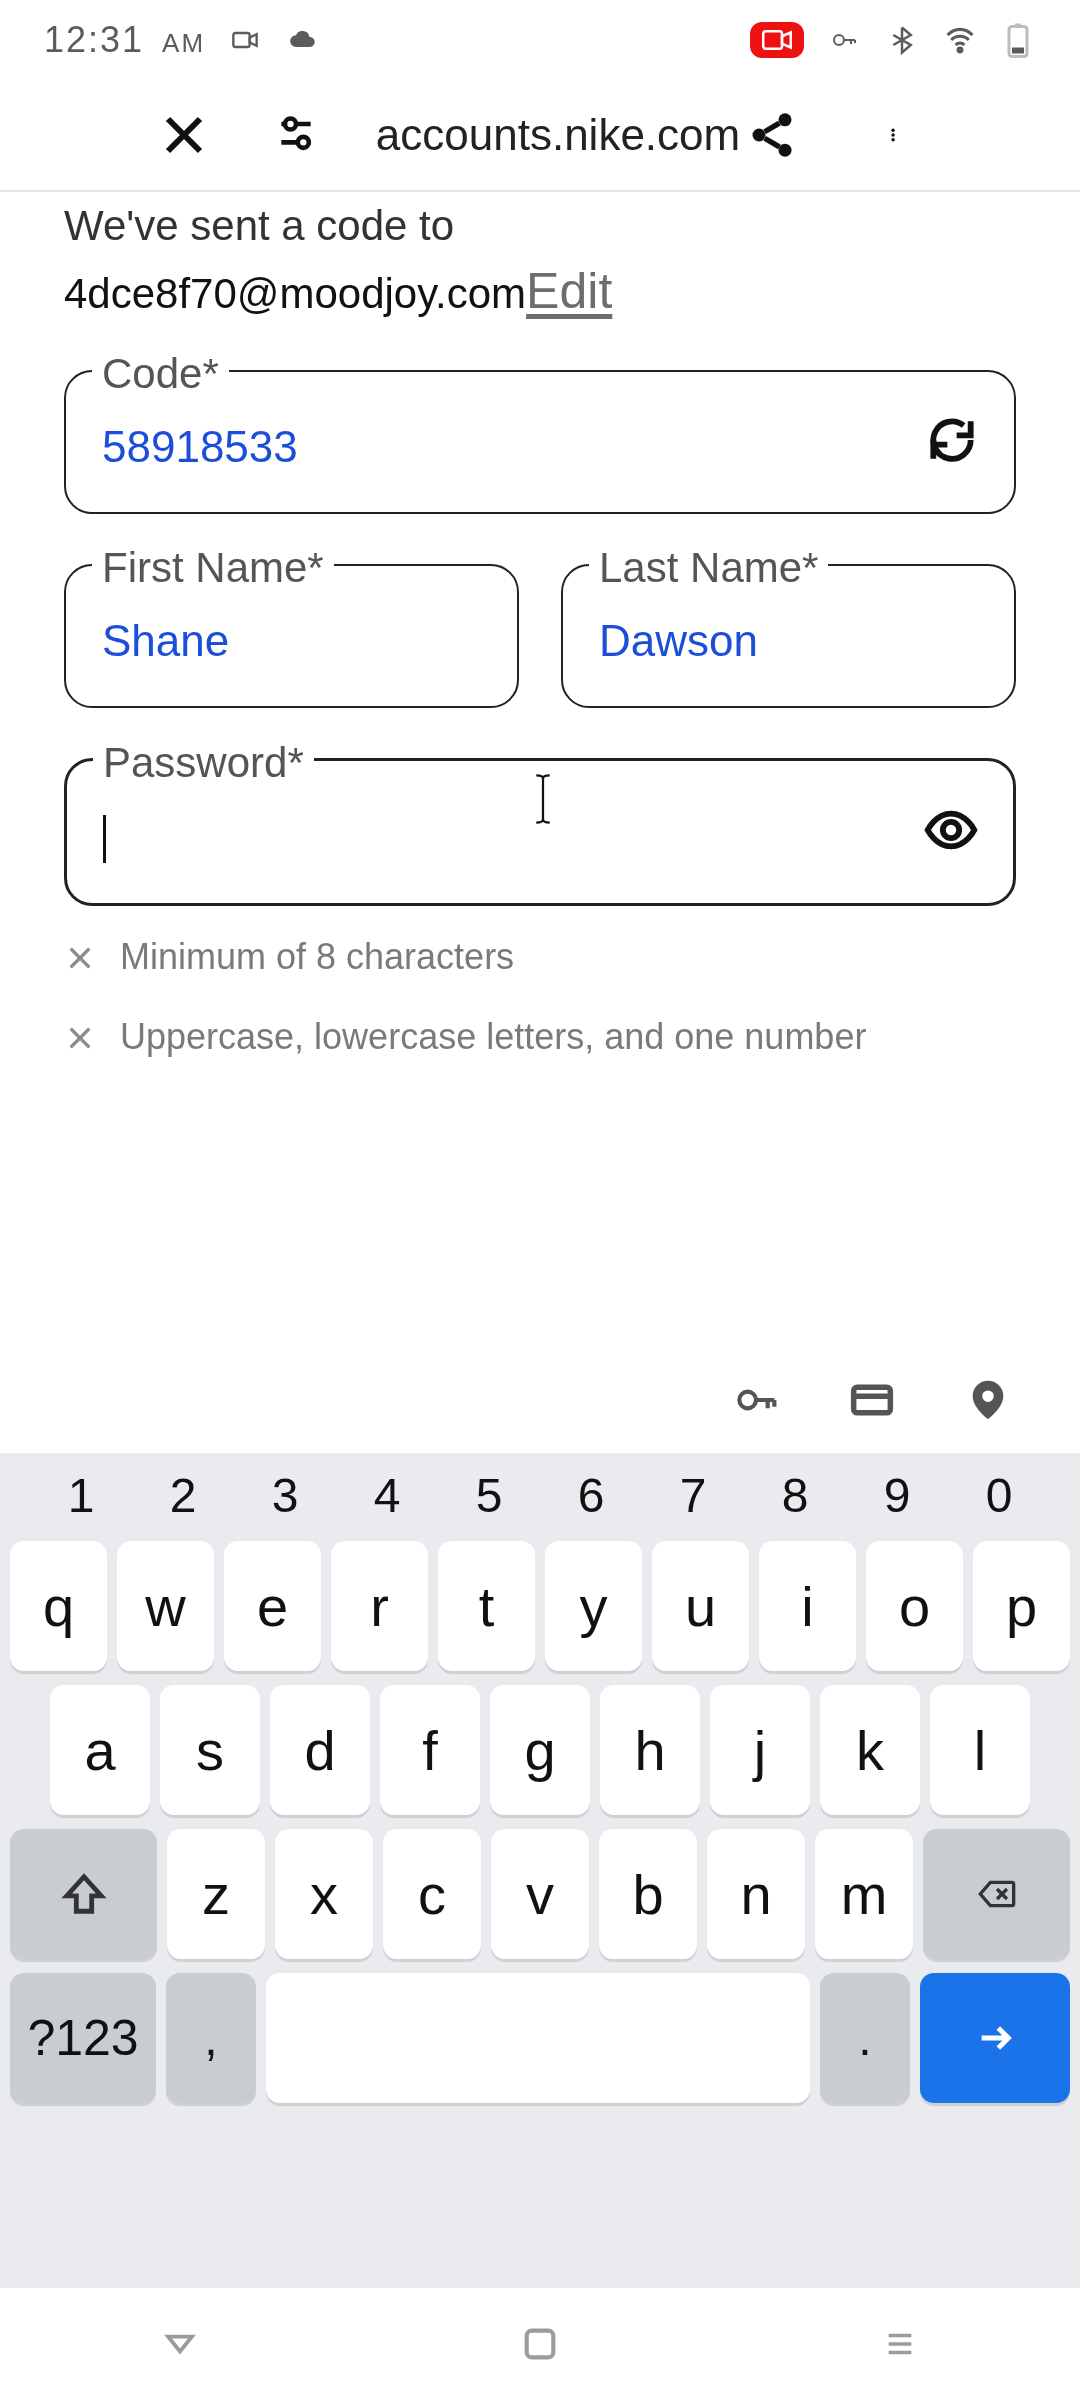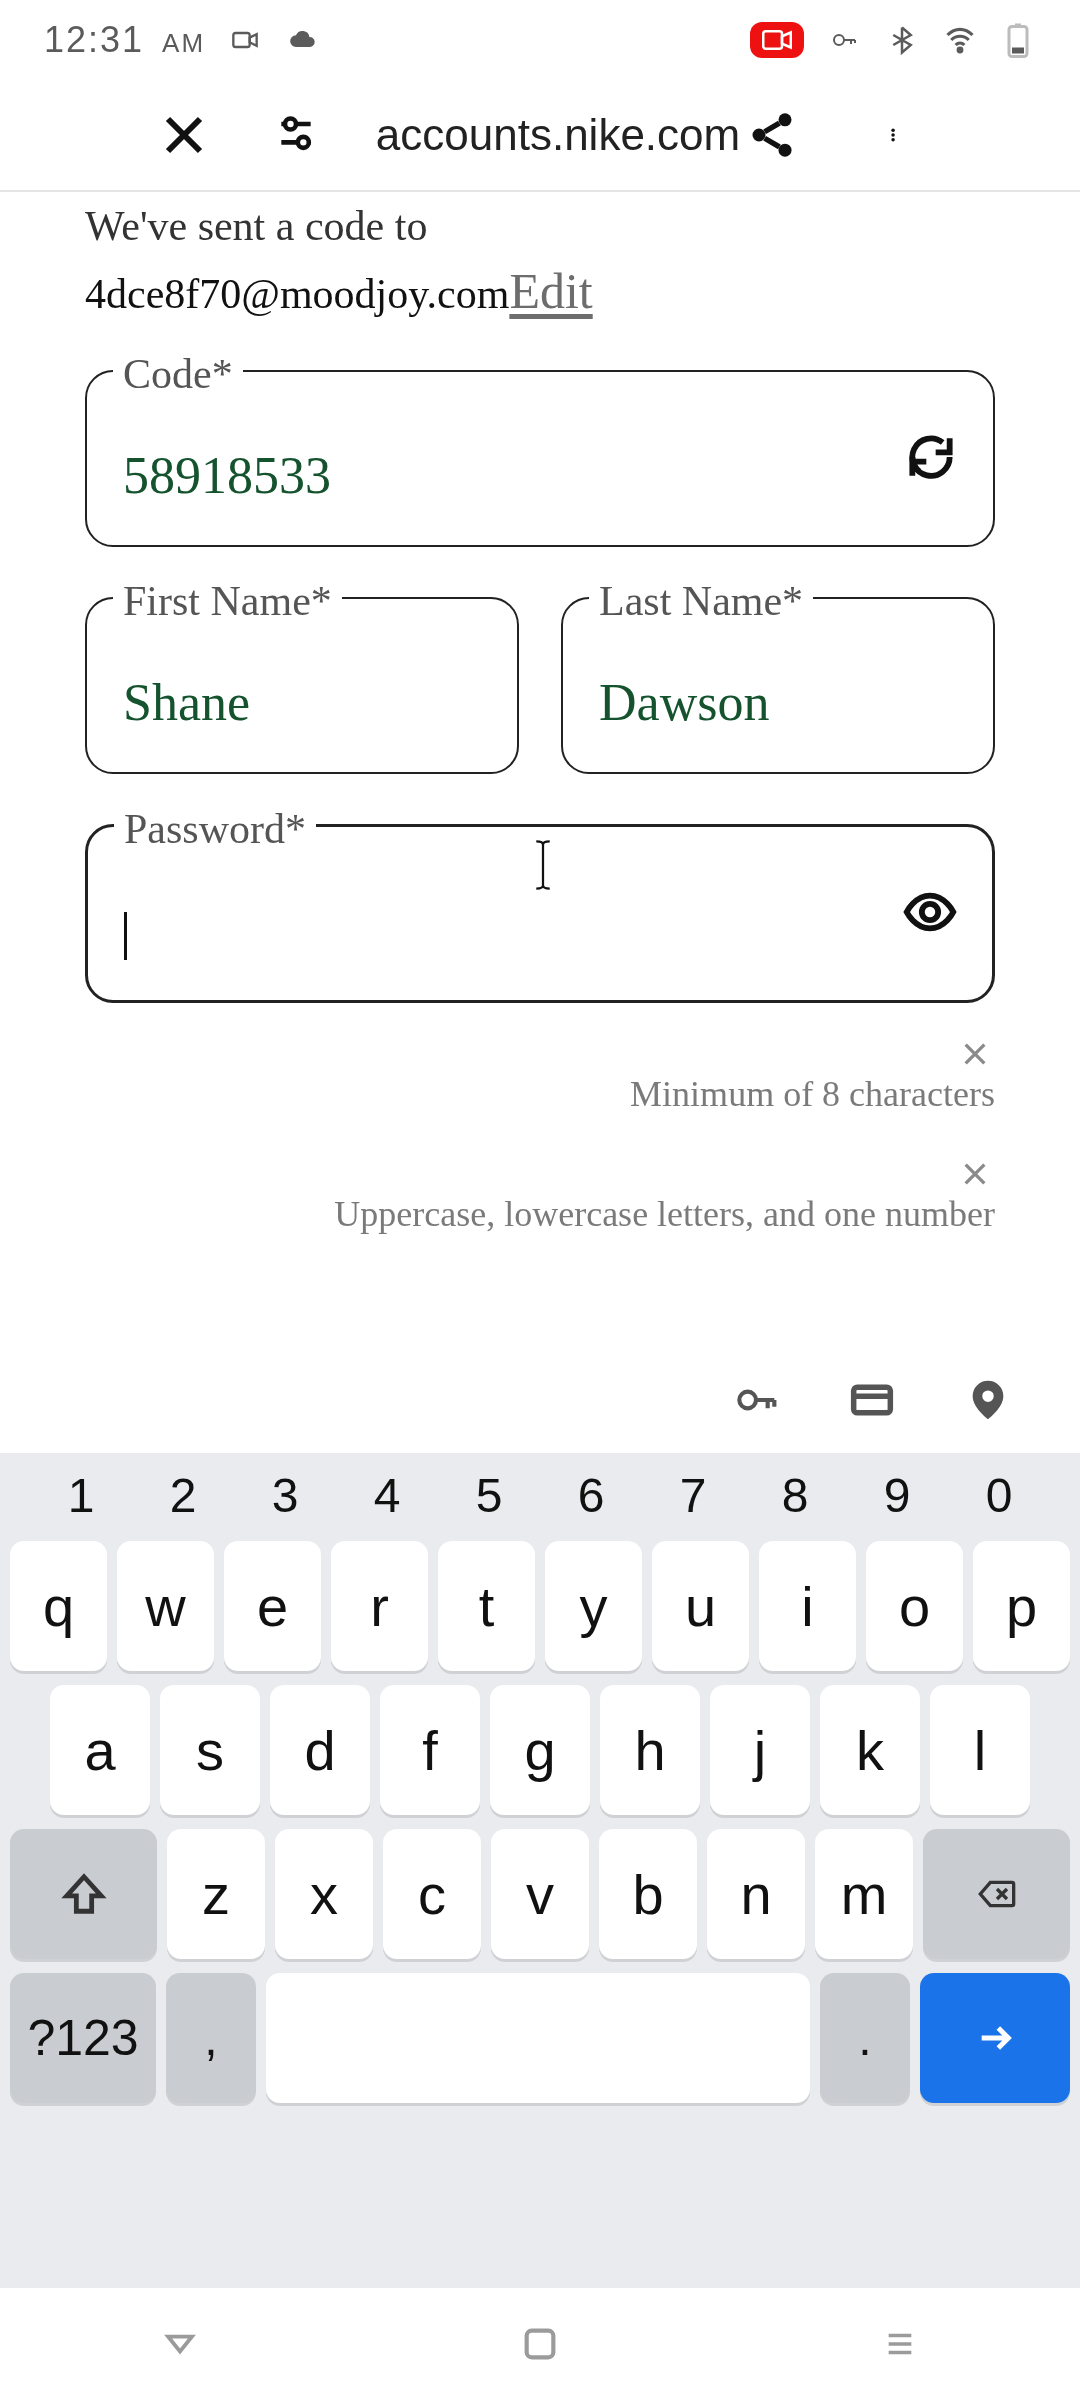--- a/index.html
+++ b/index.html
@@ -16,39 +16,39 @@
   .rec-badge svg { width:30px; height:20px; }
 
   
   .chrome-bar { height: 112px; display:flex; align-items:center; justify-content:center; padding: 0 40px; border-bottom: 2px solid #e5e5e5; }
   .chrome-left { display:flex; align-items:center; gap: 48px; }
   .chrome-url { font-size: 44px; color:#222; }
   .chrome-right { display:flex; align-items:center; gap: 60px; }
   .icon-btn { width:64px; height:64px; display:flex; align-items:center; justify-content:center; }
 
   
-  .page { padding: 0 85px; font-family: Liberation Serif, serif; }
+  .page { padding: 0 64px; }
   .sent-msg { font-size: 42px; color:#333; margin-top: 10px; }
   .sent-email-row { display:flex; align-items:baseline; margin-top: 12px; }
   .sent-email { font-size: 42px; color:#111; }
   .edit-link { font-size: 50px; color:#6d6d6d; text-decoration: underline; text-underline-offset: 6px; }
 
   .field { position: relative; margin-top: 50px; }
   .field-border { border: 2px solid #222; border-radius: 28px; padding: 50px 36px 40px 36px; position: relative; }
   .field-label { position:absolute; top:-22px; left:26px; background:#fff; padding: 0 10px; font-size:42px; color:#555; }
-  .field-val { font-size: 52px; color:#14532d;margin-top:24px; }
+  .field-val { font-size: 44px; color:#1d4ed8; }
   .row-two { display:flex; gap: 42px; margin-top: 50px; }
   .row-two .field { flex:1; margin-top:0; }
   .field .end-icon { position:absolute; right:34px; top:50%; transform:translateY(-50%); }
 
   .caret { display:inline-block; width:3px; height:48px; background:#111; vertical-align:middle; animation: blink 1s step-start infinite; }
   @keyframes blink { 50% { opacity: 0; } }
   .cursor-ibeam { position:absolute; left:50%; top:10px; transform:translateX(-10px); pointer-events:none; }
 
-  .req { display:flex; align-items:flex-end; font-size:36px; color:#7a7a7a; margin-top:30px;flex-direction:column; }
+  .req { display:flex; align-items:center; gap:20px; font-size:36px; color:#7a7a7a; margin-top:30px; }
   .req .x { width:36px; height:36px; flex-shrink:0; margin-top:4px; }
   .req2 { margin-top: 38px; }
 
   
   .sugg-strip { position:absolute; top:1346px; left:0; right:0; height:108px; display:flex; align-items:center; justify-content:flex-end; gap:60px; padding-right:64px; background:#fff; border-bottom:1px solid #ececec; }
   .sugg-icon { width:56px; height:56px; display:flex; align-items:center; justify-content:center; }
 
   
   .keyboard { position:absolute; top:1454px; left:0; right:0; bottom:0; background:#e9ebee; padding: 14px 10px 10px 10px; }
   .num-row { display:flex; justify-content:space-between; padding: 0 36px 18px 36px; }

